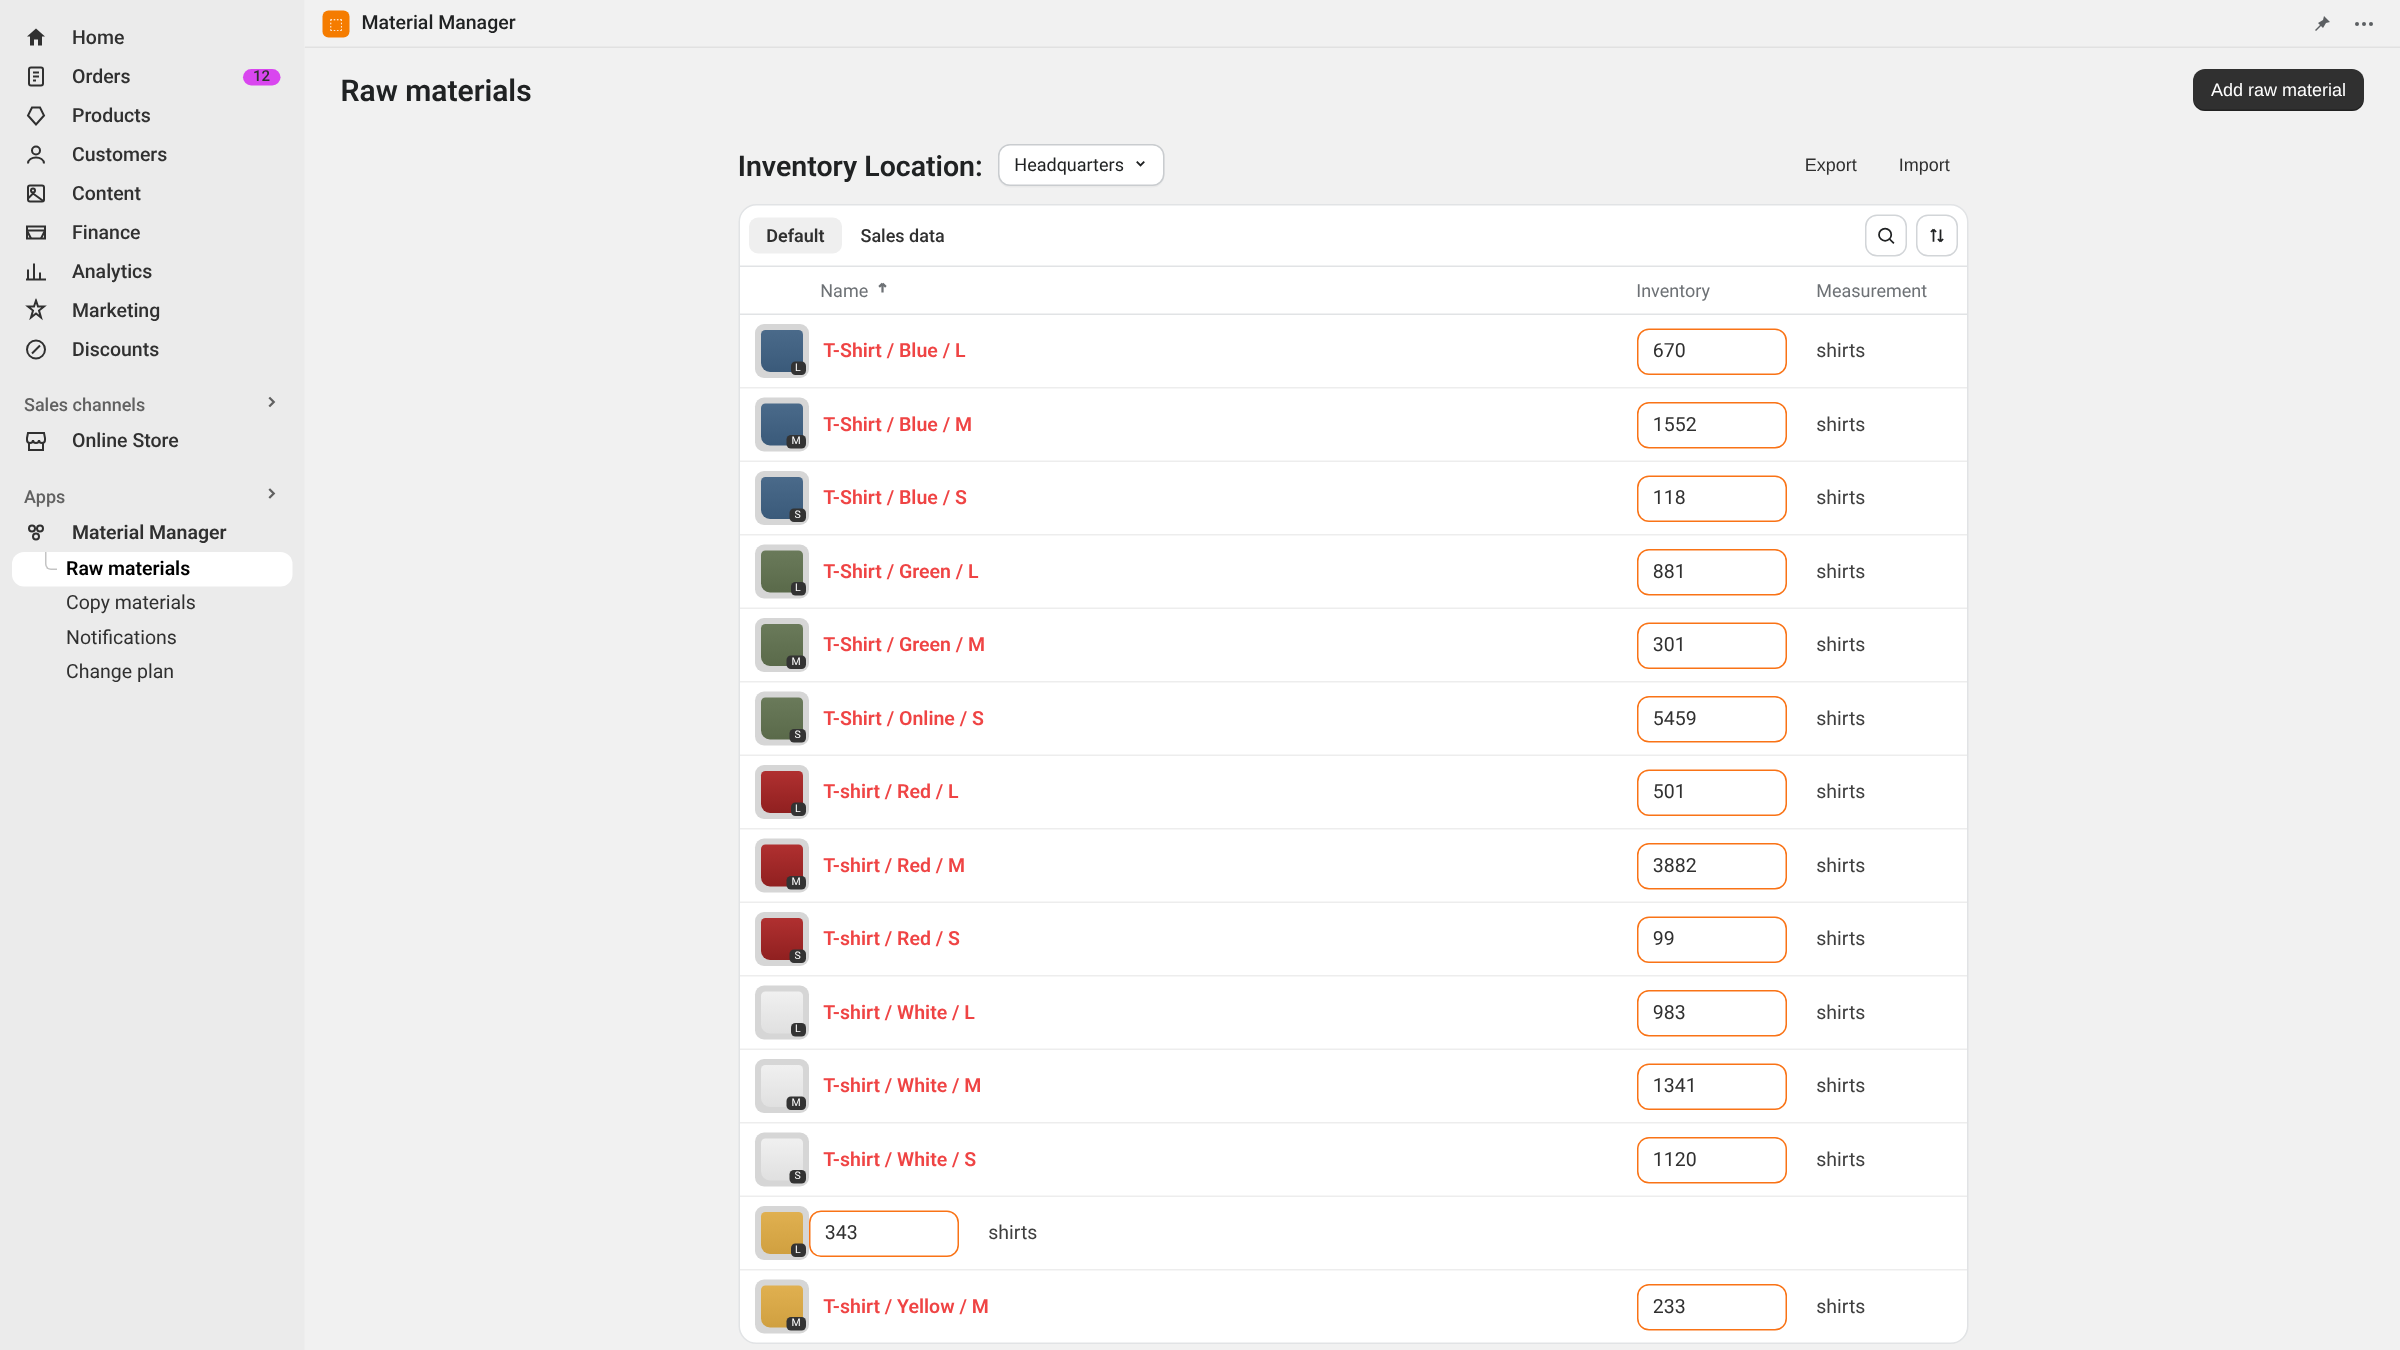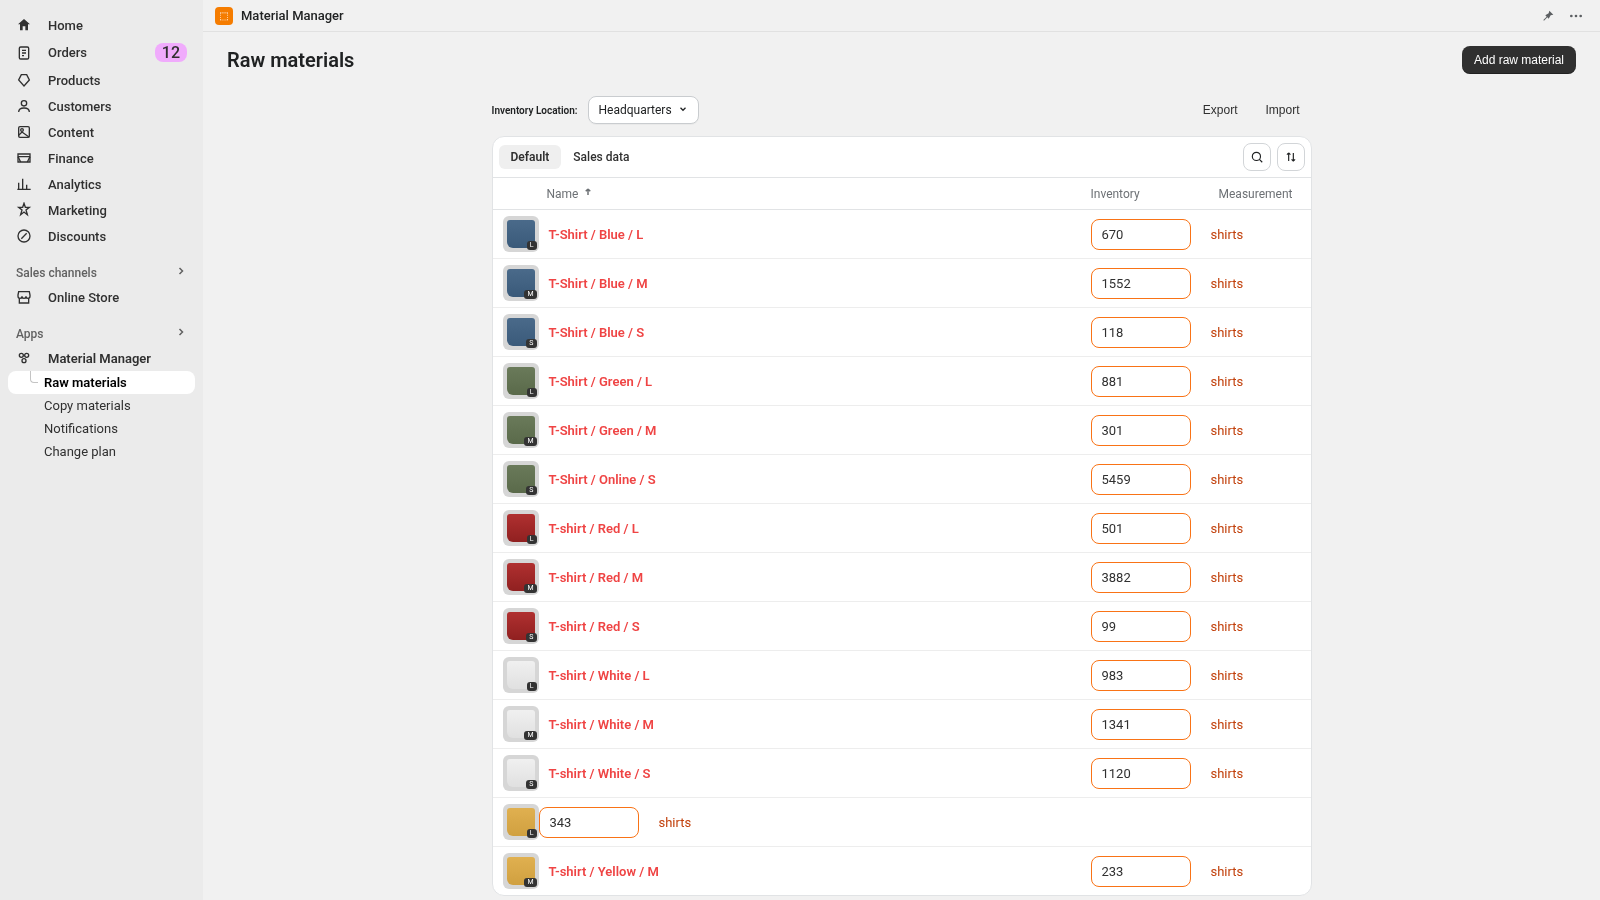--- a/index.html
+++ b/index.html
@@ -3,67 +3,67 @@
 <meta charset="utf-8">
 <style>
   * { box-sizing: border-box; margin: 0; padding: 0; }
   html, body { height: 100%; font-family: -apple-system, BlinkMacSystemFont, "Segoe UI", Roboto, Helvetica, Arial, sans-serif; color: #202223; background: #f1f1f1; font-size: 13px; }
   .app { display: flex; height: 100vh; }
   
   .sidebar { width: 203px; background: #ebebeb; display: flex; flex-direction: column; padding: 12px 8px; overflow-y: auto; flex-shrink: 0; }
   .nav-item { display: flex; align-items: center; gap: 16px; padding: 5px 8px; border-radius: 8px; cursor: pointer; font-weight: 500; color: #303030; }
   .nav-item .icon { width: 16px; height: 16px; display: inline-flex; align-items: center; justify-content: center; flex-shrink: 0; }
   .nav-item .icon svg { width: 16px; height: 16px; }
-  .nav-badge { margin-left: auto; background: #f0abfc; border-radius: 8px; padding: 0 7px; font-size: 16px; color: #303030; }
+  .nav-badge { margin-left: auto; background: #d946ef; border-radius: 8px; padding: 0 7px; font-size: 10px; color: #303030; }
   .nav-section { display: flex; align-items: center; justify-content: space-between; padding: 8px 8px 4px 8px; font-size: 12px; color: #616161; font-weight: 500; cursor: pointer; margin-top: 8px; }
   .nav-section .chevron svg { width: 12px; height: 12px; }
   .nav-sub-item { display: flex; align-items: center; padding: 4px 8px 4px 36px; border-radius: 8px; cursor: pointer; color: #303030; position: relative; }
   .nav-sub-item.active { background: #ffffff; font-weight: 600; color: #000; }
   .nav-sub-item .tree-line { position: absolute; left: 22px; top: 0; bottom: 50%; border-left: 1px solid #c4c4c4; border-bottom: 1px solid #c4c4c4; border-bottom-left-radius: 4px; width: 8px; }
   
   .main { flex: 1; display: flex; flex-direction: column; overflow: hidden; }
   .topbar { height: 32px; display: flex; align-items: center; padding: 0 12px; border-bottom: 1px solid #e1e1e1; background: #f1f1f1; }
   .topbar .app-icon { width: 18px; height: 18px; background: #f57c00; border-radius: 4px; margin-right: 8px; display:flex; align-items:center; justify-content:center; color:#fff; font-size:10px; }
   .topbar .app-title { font-weight: 500; color: #202223; }
   .topbar .spacer { flex: 1; }
   .topbar .topbar-icon { width: 24px; height: 24px; display:flex; align-items:center; justify-content:center; cursor:pointer; color:#5c5f62; margin-left:4px; }
   .page-header { display: flex; align-items: center; justify-content: space-between; padding: 14px 24px 12px 24px; }
   .page-header h1 { font-size: 20px; font-weight: 600; }
   .btn-primary { background: #303030; color: #fff; border: none; border-radius: 8px; padding: 7px 12px; font-size: 12px; font-weight: 500; cursor: pointer; box-shadow: inset 0 -1px 0 rgba(0,0,0,.3); }
   .btn-secondary { background: transparent; border: none; padding: 7px 12px; font-size: 12px; font-weight: 500; cursor: pointer; color: #303030; border-radius: 8px; }
   .content { flex: 1; overflow-y: auto; padding: 0 24px 24px 24px; display:flex; flex-direction:column; align-items:center; }
   .content-inner { width: 100%; max-width: 820px; margin: 0 auto; }
   .toolbar-row { display: flex; align-items: center; justify-content: space-between; margin: 10px 0 12px 0; }
   .toolbar-left { display: flex; align-items: center; gap: 10px; }
-  .toolbar-left .label { font-weight: 600; font-size: 10px; }
+  .toolbar-left .label { font-weight: 600; font-size: 19px; }
   .select-box { display: inline-flex; align-items: center; gap: 6px; background: #fff; border: 1px solid #c9cccf; border-radius: 8px; padding: 6px 10px; font-size: 12px; cursor: pointer; box-shadow: 0 1px 0 rgba(0,0,0,.03); }
   .select-box svg { width: 10px; height: 10px; }
   .toolbar-right { display: flex; gap: 4px; }
   
   .card { background: #fff; border: 1px solid #e1e3e5; border-radius: 12px; overflow: hidden; }
   .card-tabs { display: flex; align-items: center; border-bottom: 1px solid #e1e3e5; padding: 6px; }
   .tab { padding: 5px 12px; border-radius: 6px; font-size: 12px; cursor: pointer; font-weight: 500; color: #303030; }
   .tab.active { background: #efefef; font-weight: 600; }
   .tab-actions { margin-left: auto; display: flex; gap: 6px; }
   .icon-btn { width: 28px; height: 28px; border: 1px solid #d2d5d8; border-radius: 8px; display:flex; align-items:center; justify-content:center; cursor:pointer; background:#fff; }
   .icon-btn svg { width: 14px; height: 14px; }
   .table-header { display: flex; align-items: center; padding: 8px 10px; border-bottom: 1px solid #e1e3e5; font-size: 12px; color: #6d7175; }
   .th-name { flex: 1; display:flex; align-items:center; gap:4px; padding-left: 44px; }
   .th-name svg { width: 12px; height: 12px; }
   .th-inventory { width: 120px; text-align: left; }
-  .th-measurement { width: 90px; text-align: center; }
+  .th-measurement { width: 90px; text-align: left; }
   .row { display: flex; align-items: center; padding: 6px 10px; border-bottom: 1px solid #ededed; }
   .row:last-child { border-bottom: none; }
   .row .thumb { width: 36px; height: 36px; border-radius: 6px; background: #d6d6d6; display:flex; align-items:flex-end; justify-content:flex-end; flex-shrink:0; position:relative; }
   .row .thumb .shirt { position:absolute; inset:4px; border-radius:3px 3px 6px 6px; }
   .row .thumb .size-tag { background:#333; color:#fff; border-radius:3px; font-size:7px; padding:1px 3px; margin:2px; z-index:2; line-height:1; }
   .row .name { flex: 1; padding-left: 10px; font-size: 13px; font-weight: 600; color:#ef4444; }
   .row .inv-cell { width: 120px; }
   .row .inv-cell input { width: 100px; padding: 7px 10px; border: 1px solid #f97316; border-radius: 8px; font-size: 13px; font-family: inherit; color:#303030; }
-  .row .meas { width: 90px; font-size: 13px; color:#c2410c; }
+  .row .meas { width: 90px; font-size: 13px; color:#404040; }
   
   .c-blue { background: linear-gradient(#4a6a8a,#3a5a7a); }
   .c-green { background: linear-gradient(#6a7a5a,#5a6a4a); }
   .c-red { background: linear-gradient(#b03030,#902020); }
   .c-white { background: linear-gradient(#f0f0f0,#e0e0e0); }
   .c-yellow { background: linear-gradient(#e0b050,#d0a040); }
 </style>
 </head>
 <body>
 

